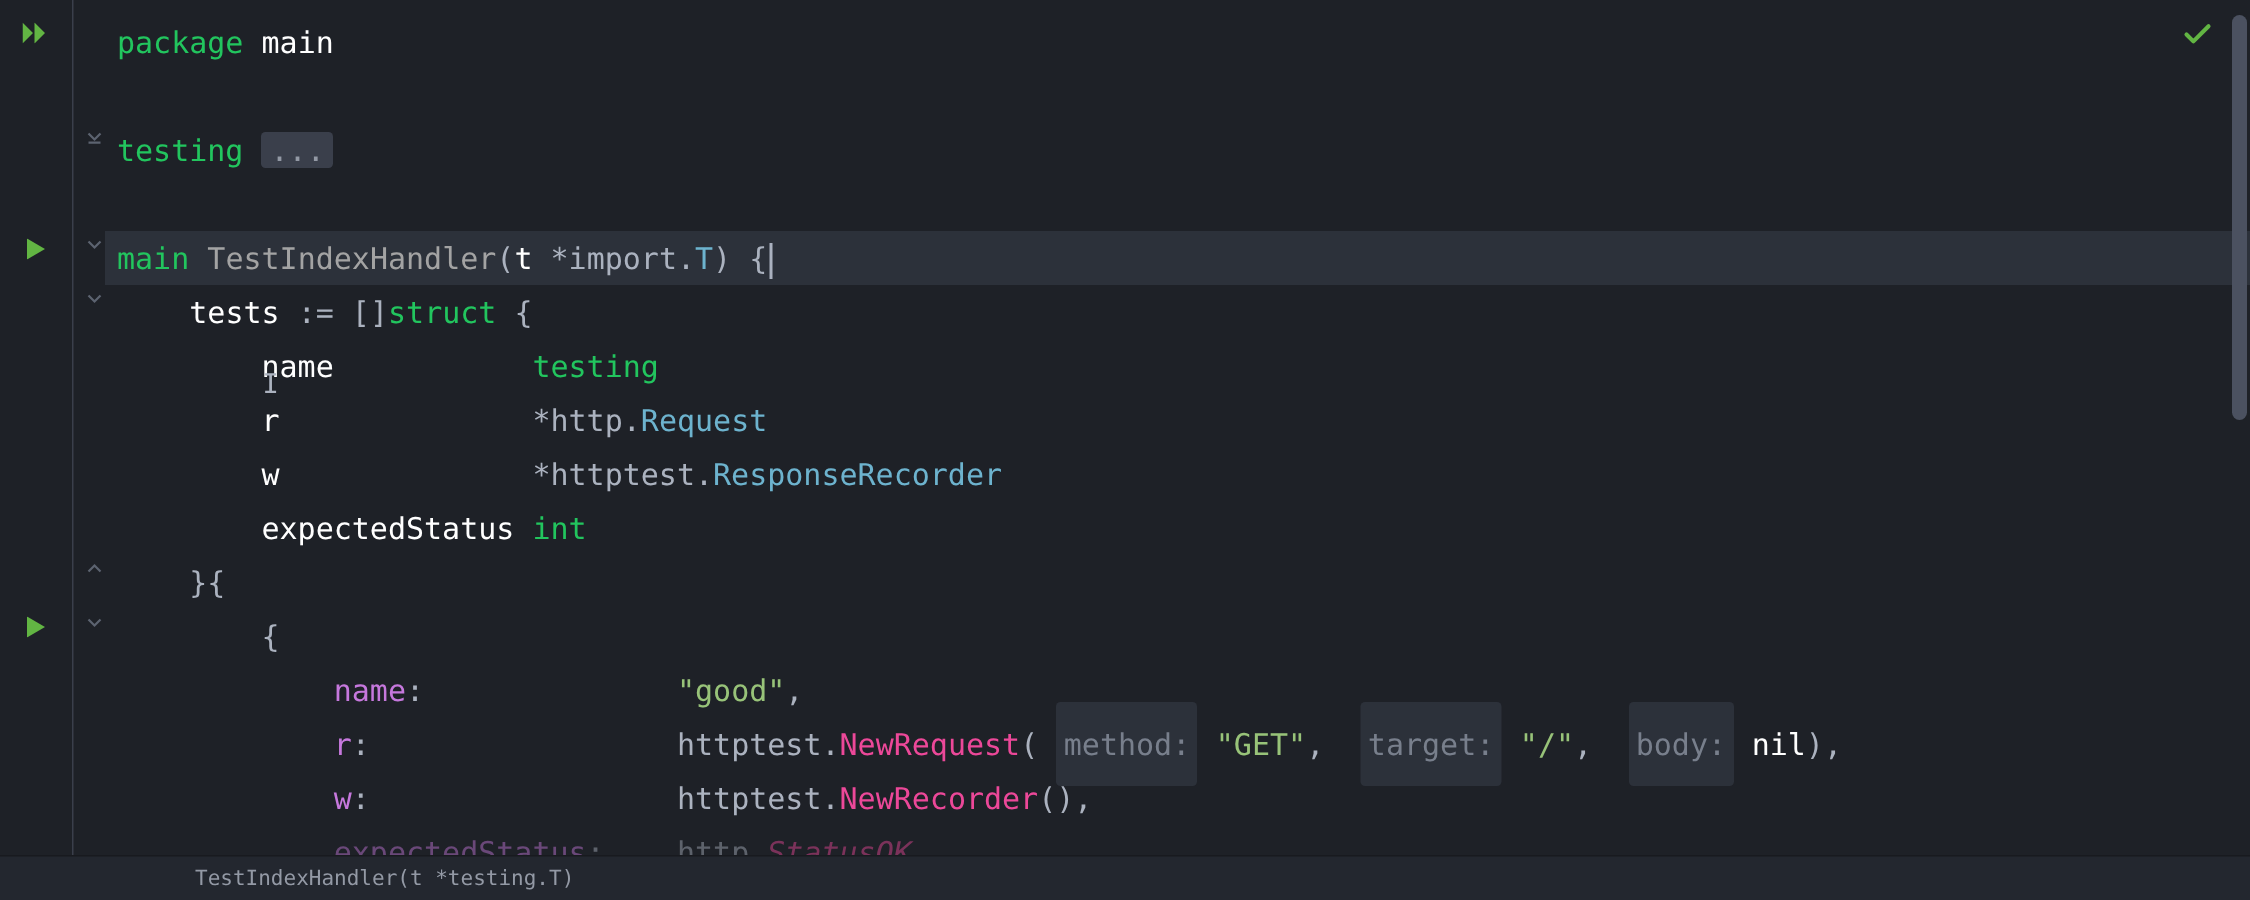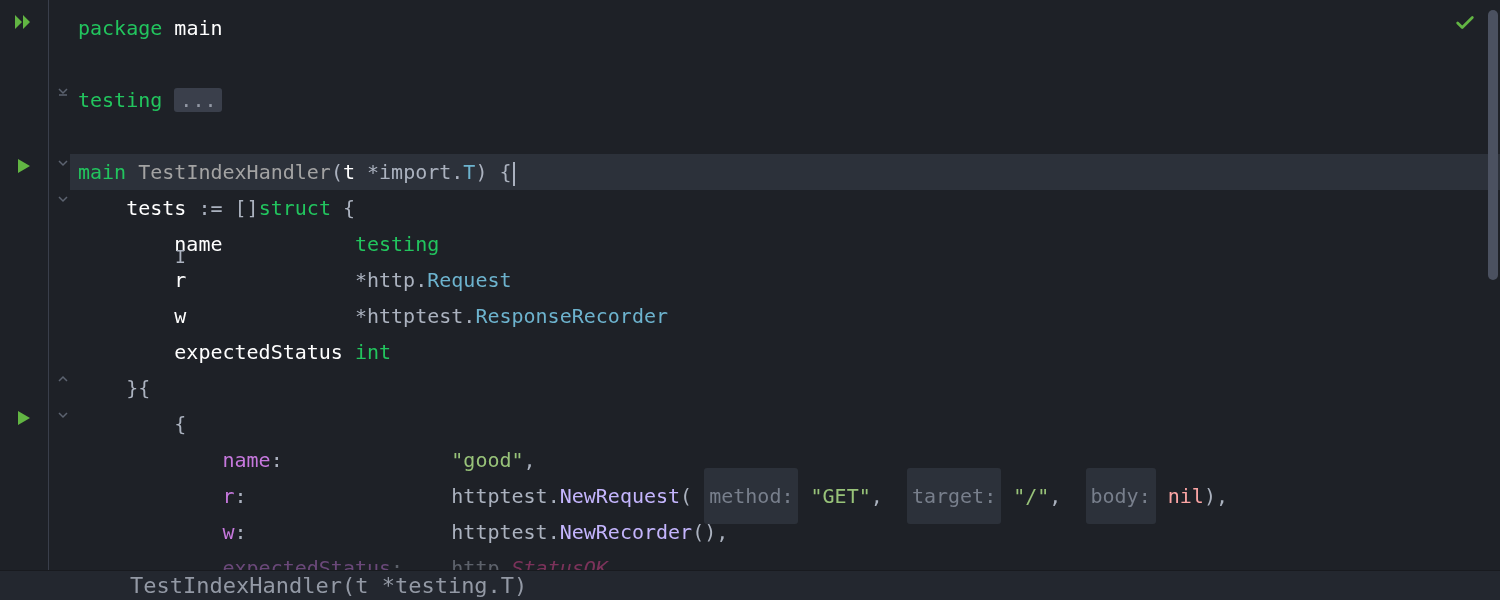--- a/index.html
+++ b/index.html
@@ -82,24 +82,24 @@
       margin-left: 1px;
     }
     .kw { color: #22c55e; }
     .ident { color: #ffffff; }
     .func-name { color: #a3a3a3; }
     .type { color: #6db3ce; }
     .pkg { color: #abb2bf; }
     .str { color: #98c379; }
     .punct { color: #abb2bf; }
     .op { color: #abb2bf; }
-    .const { color: #fca5a5; }
+    .const { color: #ffffff; }
     .italic-const { color: #ec4899; font-style: italic; }
     .field { color: #c678dd; }
-    .method { color: #c4b5fd; text-align: center; }
+    .method { color: #ec4899; text-align: center; }
     .hint-box { background: #2c313a; padding: 16px 5px; border-radius: 3px; color: #787f8c; }
     .fold-marker {
       background: #3a3f4b;
       color: #9399a5;
       padding: 0 6px;
       border-radius: 3px;
     }
     .check-icon {
       position: absolute;
       right: 24px;
@@ -119,21 +119,21 @@
     .breadcrumb {
       position: absolute;
       bottom: 0;
       left: 0;
       right: 0;
       height: 30px;
       background: #23272f;
       color: #9399a5;
       padding-left: 130px;
       line-height: 30px;
-      font-size: 22px;
+      font-size: 14px;
       border-top: 1px solid #181a1f;
     }
     .text-cursor-icon {
       position: absolute;
       left: 105px;
       top: 246px;
       color: #abb2bf;
       font-size: 18px;
     }
     svg.play { fill: #62b543; }

